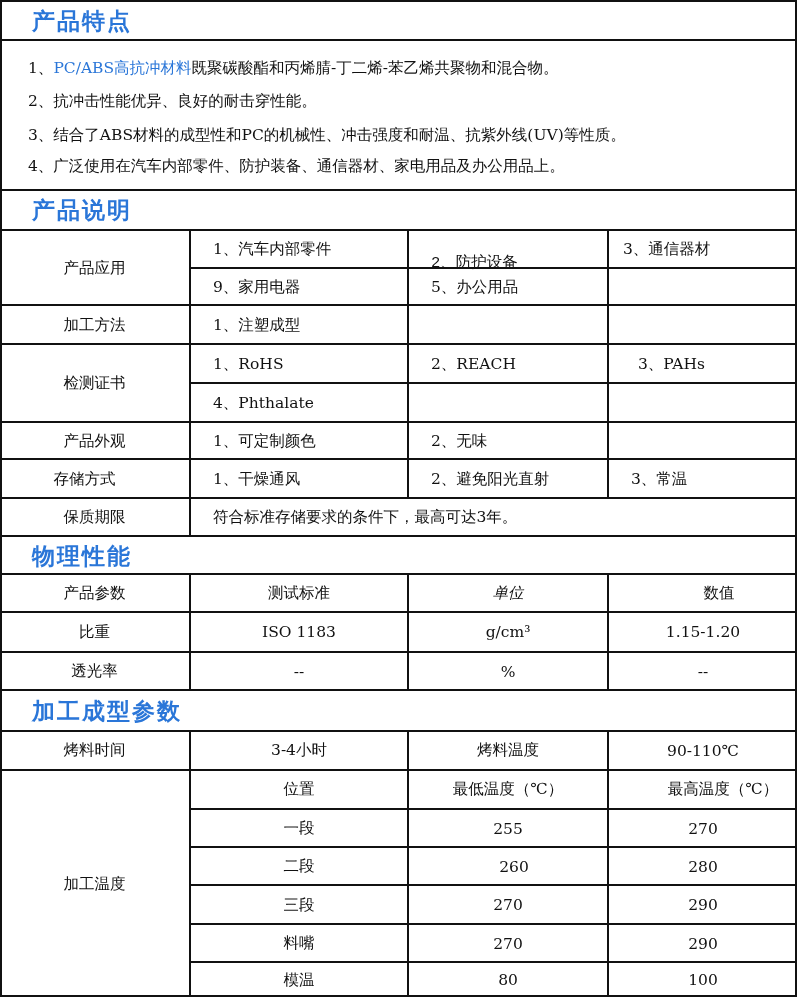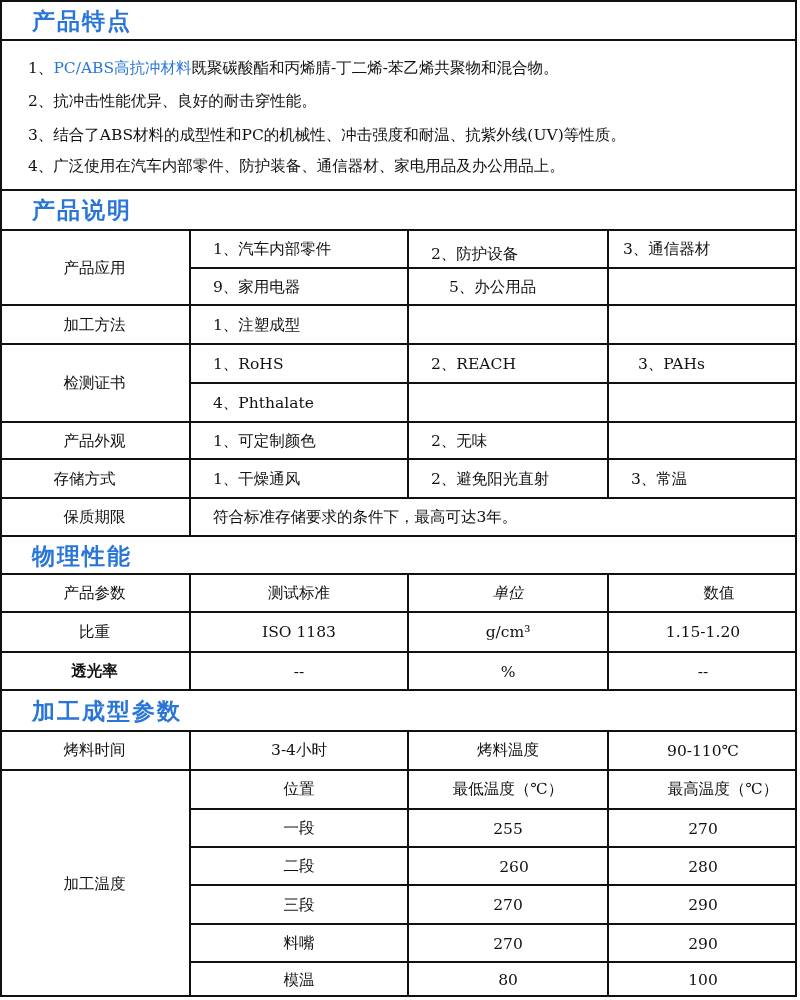--- a/index.html
+++ b/index.html
@@ -35,25 +35,25 @@
 
 <div class="sec-title" style="top:191px;">产品说明</div>
 <div class="hline" style="left:0;top:229px;width:797px;"></div>
 
 <div class="vline" style="left:189px;top:229px;height:307px;"></div>
 <div class="vline" style="left:407px;top:229px;height:268px;"></div>
 <div class="vline" style="left:607px;top:229px;height:268px;"></div>
 
 <div class="cell c" style="left:0;top:231px;width:189px;height:74px;">产品应用</div>
 <div class="cell l" style="left:191px;top:231px;width:216px;height:37px;">1、汽车内部零件</div>
-<div class="cell l" style="left:409px;top:236px;width:171px;height:37px;">2、防护设备</div>
+<div class="cell l" style="left:409px;top:244px;width:171px;height:37px;font-family:Liberation Mono, monospace;">2、防护设备</div>
 <div class="cell l" style="left:609px;top:231px;width:188px;height:37px;padding-left:14px;">3、通信器材</div>
 <div class="hline" style="left:189px;top:267px;width:608px;"></div>
 <div class="cell l" style="left:191px;top:269px;width:216px;height:36px;">9、家用电器</div>
-<div class="cell l" style="left:427px;top:269px;width:198px;height:36px;">5、办公用品</div>
+<div class="cell l" style="left:409px;top:269px;width:198px;height:36px;">5、办公用品</div>
 <div class="hline" style="left:0;top:304px;width:797px;"></div>
 
 <div class="cell c" style="left:0;top:306px;width:189px;height:38px;">加工方法</div>
 <div class="cell l" style="left:191px;top:306px;width:216px;height:38px;">1、注塑成型</div>
 <div class="hline" style="left:0;top:343px;width:797px;"></div>
 
 <div class="cell c" style="left:0;top:345px;width:189px;height:77px;">检测证书</div>
 <div class="cell l" style="left:191px;top:345px;width:216px;height:38px;">1、RoHS</div>
 <div class="cell l" style="left:409px;top:345px;width:198px;height:38px;">2、REACH</div>
 <div class="cell l" style="left:616px;top:345px;width:188px;height:38px;">3、PAHs</div>
@@ -87,21 +87,21 @@
 <div class="cell c" style="left:409px;top:575px;width:198px;height:36px;font-style:italic;">单位</div>
 <div class="cell c" style="left:609px;top:575px;width:220px;height:36px;">数值</div>
 <div class="hline" style="left:0;top:611px;width:797px;"></div>
 
 <div class="cell c" style="left:0;top:613px;width:189px;height:38px;">比重</div>
 <div class="cell c" style="left:191px;top:613px;width:216px;height:38px;">ISO 1183</div>
 <div class="cell c" style="left:409px;top:613px;width:198px;height:38px;">g/cm³</div>
 <div class="cell c" style="left:609px;top:613px;width:188px;height:38px;">1.15-1.20</div>
 <div class="hline" style="left:0;top:651px;width:797px;"></div>
 
-<div class="cell c" style="left:0;top:653px;width:189px;height:37px;font-weight:bold;">透光率</div>
+<div class="cell c" style="left:0;top:653px;width:189px;height:37px;">透光率</div>
 <div class="cell c" style="left:191px;top:653px;width:216px;height:37px;">--</div>
 <div class="cell c" style="left:409px;top:653px;width:198px;height:37px;">%</div>
 <div class="cell c" style="left:609px;top:653px;width:188px;height:37px;">--</div>
 <div class="hline" style="left:0;top:689px;width:797px;"></div>
 
 <div class="sec-title" style="top:692px;">加工成型参数</div>
 <div class="hline" style="left:0;top:730px;width:797px;"></div>
 <div class="vline" style="left:189px;top:730px;height:267px;"></div>
 <div class="vline" style="left:407px;top:730px;height:267px;"></div>
 <div class="vline" style="left:607px;top:730px;height:267px;"></div>

